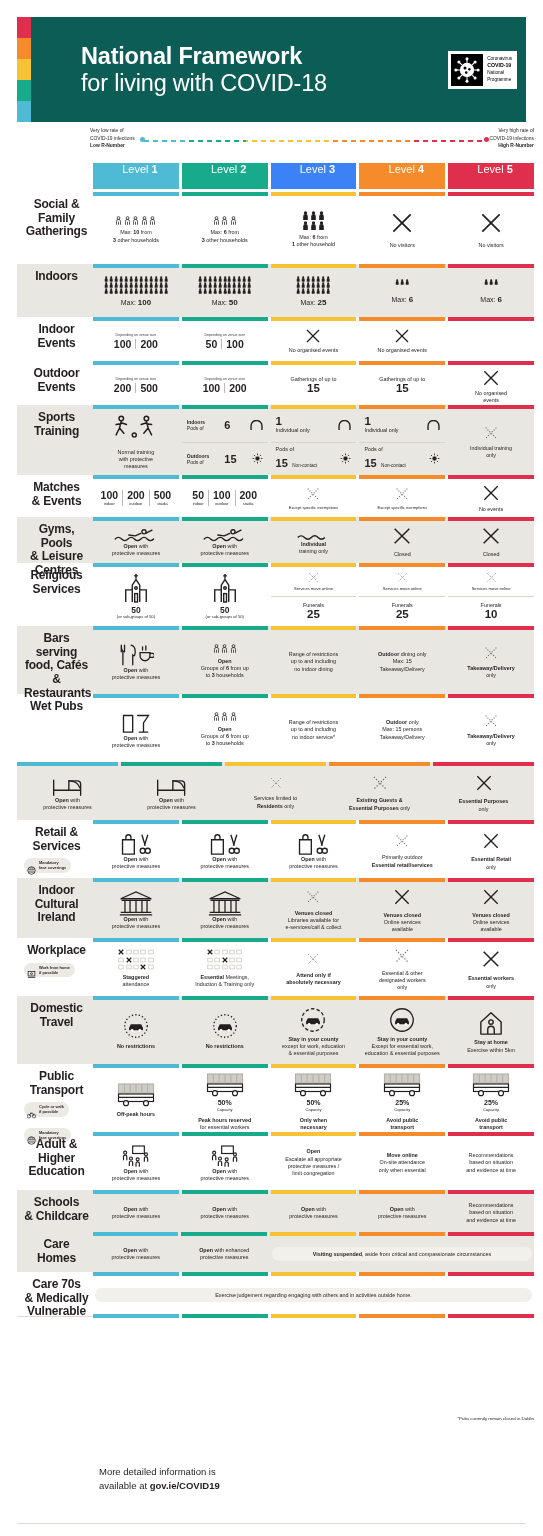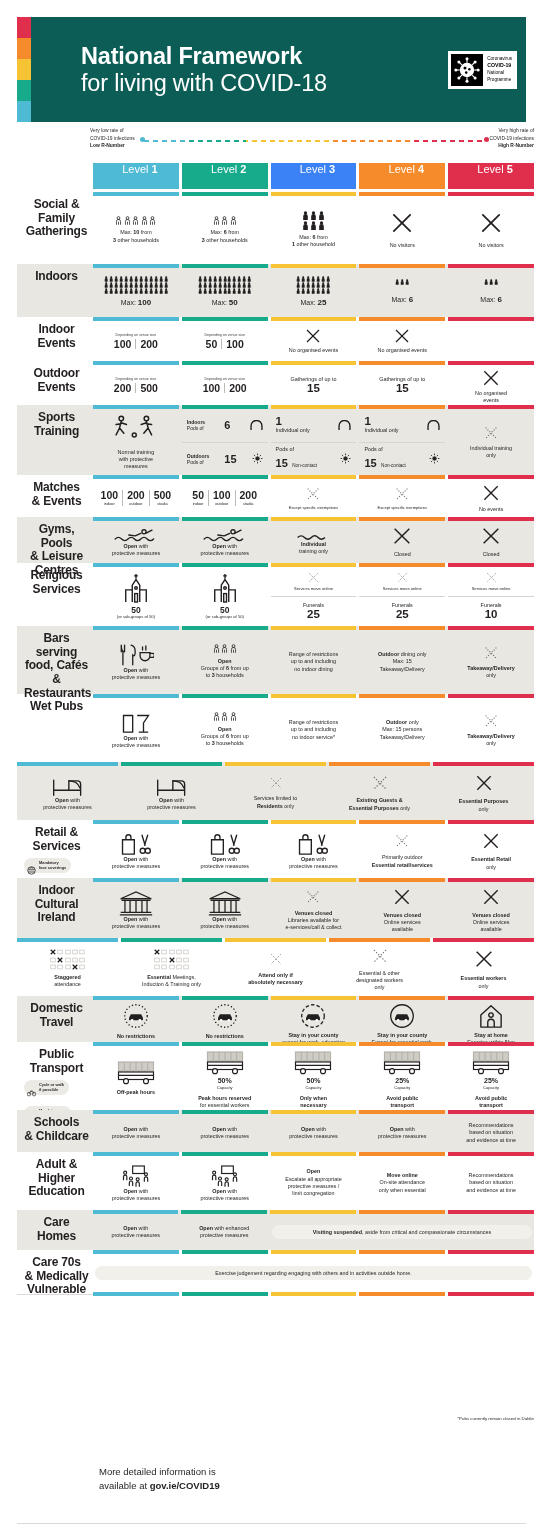--- a/index.html
+++ b/index.html
@@ -2032,20 +2032,36 @@
               <div class="cap" style="margin-top:5px">
                 <div><b>Venues closed</b></div>
                 <div>Online services</div>
                 <div>available</div>
               </div>
             </div>
           </div>
         </div>
       </div>
       <div class="row " style="height:58px">
+    <div class="rowhead">
+      <div class="t">
+            <div>Workplace</div>
+          </div><div class="badge">
+     <span class="bico"><svg width="9" height="9" viewBox="0 0 12 12">
+                <g fill="none" stroke="#231f20" stroke-width="1">
+                  <rect x="1.5" y="2" width="9" height="6"></rect>
+                  <path d="M1 10 h10"></path>
+                  <circle cx="6" cy="5" r="1.3"></circle>
+                </g>
+              </svg></span>
+     <span class="btx">
+              <div>Work from home</div>
+              <div>if possible</div>
+            </span>
+          </div></div>
     <div class="cells">
           <div class="cell">
      <div class="band" style="background:#4EBAD4"></div>
      <div class="cbody ">
               <div style="display:flex;flex-direction:column;gap:1.4px">
                 <div style="display:flex;gap:1.4px">
                   <svg width="6" height="6" viewBox="0 0 8 8">
                     <g stroke="#231f20" stroke-width="1.6">
                       <line x1="1" y1="1" x2="7" y2="7"></line>
                       <line x1="7" y1="1" x2="1" y2="7"></line>
@@ -2220,21 +2236,21 @@
                 </g>
               </svg>
               <div class="cap" style="margin-top:5px">
                 <div><b>Essential workers</b></div>
                 <div>only</div>
               </div>
             </div>
           </div>
         </div>
       </div>
-      <div class="row shade" style="height:46px">
+      <div class="row shade" style="height:68px">
     <div class="rowhead">
       <div class="t">
             <div>Domestic</div>
             <div>Travel</div>
           </div>
         </div>
     <div class="cells">
           <div class="cell">
      <div class="band" style="background:#4EBAD4"></div>
      <div class="cbody ">
@@ -2481,76 +2497,20 @@
               <div class="cap" style="margin-top:1px"><b style="font-size:7px">25%</b></div>
               <div class="cap xs">Capacity</div>
  <div class="cap" style="margin-top:4px">
                 <div><b>Avoid public</b></div>
                 <div><b>transport</b></div>
               </div>
             </div>
           </div>
         </div>
       </div>
-      <div class="row shade" style="height:42px">
-    <div class="rowhead">
-      <div class="t">
-            <div>Schools</div>
-            <div>&amp; Childcare</div>
-          </div>
-        </div>
-    <div class="cells">
-          <div class="cell">
-     <div class="band" style="background:#4EBAD4"></div>
-     <div class="cbody ">
-              <div class="cap">
-                <div><b>Open</b> with</div>
-                <div>protective measures</div>
-              </div>
-            </div>
-          </div>
-          <div class="cell">
-     <div class="band" style="background:#17AB8C"></div>
-     <div class="cbody ">
-              <div class="cap">
-                <div><b>Open</b> with</div>
-                <div>protective measures</div>
-              </div>
-            </div>
-          </div>
-          <div class="cell">
-     <div class="band" style="background:#F5C333"></div>
-     <div class="cbody ">
-              <div class="cap">
-                <div><b>Open</b> with</div>
-                <div>protective measures</div>
-              </div>
-            </div>
-          </div>
-          <div class="cell">
-     <div class="band" style="background:#F58B2A"></div>
-     <div class="cbody ">
-              <div class="cap">
-                <div><b>Open</b> with</div>
-                <div>protective measures</div>
-              </div>
-            </div>
-          </div>
-          <div class="cell">
-     <div class="band" style="background:#E02F4D"></div>
-     <div class="cbody ">
-              <div class="cap">
-                <div>Recommendations</div>
-                <div>based on situation</div>
-                <div>and evidence at time</div>
-              </div>
-            </div>
-          </div>
-        </div>
-      </div>
       <div class="row " style="height:58px">
     <div class="rowhead">
       <div class="t">
             <div>Adult &amp;</div>
             <div>Higher</div>
             <div>Education</div>
           </div>
         </div>
     <div class="cells">
           <div class="cell">
@@ -2612,20 +2572,76 @@
               </div>
             </div>
           </div>
           <div class="cell">
      <div class="band" style="background:#F58B2A"></div>
      <div class="cbody ">
               <div class="cap">
                 <div><b>Move online</b></div>
                 <div>On-site attendance</div>
                 <div>only when essential</div>
+              </div>
+            </div>
+          </div>
+          <div class="cell">
+     <div class="band" style="background:#E02F4D"></div>
+     <div class="cbody ">
+              <div class="cap">
+                <div>Recommendations</div>
+                <div>based on situation</div>
+                <div>and evidence at time</div>
+              </div>
+            </div>
+          </div>
+        </div>
+      </div>
+      <div class="row shade" style="height:42px">
+    <div class="rowhead">
+      <div class="t">
+            <div>Schools</div>
+            <div>&amp; Childcare</div>
+          </div>
+        </div>
+    <div class="cells">
+          <div class="cell">
+     <div class="band" style="background:#4EBAD4"></div>
+     <div class="cbody ">
+              <div class="cap">
+                <div><b>Open</b> with</div>
+                <div>protective measures</div>
+              </div>
+            </div>
+          </div>
+          <div class="cell">
+     <div class="band" style="background:#17AB8C"></div>
+     <div class="cbody ">
+              <div class="cap">
+                <div><b>Open</b> with</div>
+                <div>protective measures</div>
+              </div>
+            </div>
+          </div>
+          <div class="cell">
+     <div class="band" style="background:#F5C333"></div>
+     <div class="cbody ">
+              <div class="cap">
+                <div><b>Open</b> with</div>
+                <div>protective measures</div>
+              </div>
+            </div>
+          </div>
+          <div class="cell">
+     <div class="band" style="background:#F58B2A"></div>
+     <div class="cbody ">
+              <div class="cap">
+                <div><b>Open</b> with</div>
+                <div>protective measures</div>
               </div>
             </div>
           </div>
           <div class="cell">
      <div class="band" style="background:#E02F4D"></div>
      <div class="cbody ">
               <div class="cap">
                 <div>Recommendations</div>
                 <div>based on situation</div>
                 <div>and evidence at time</div>

